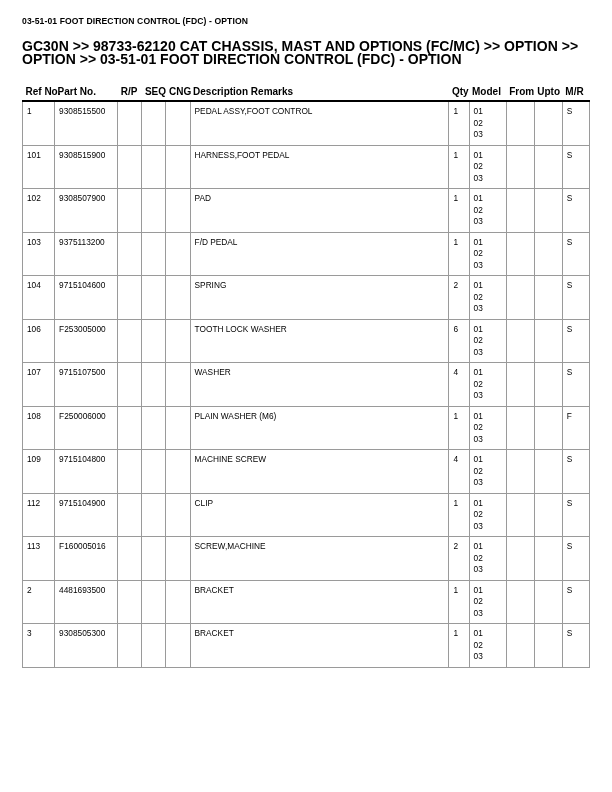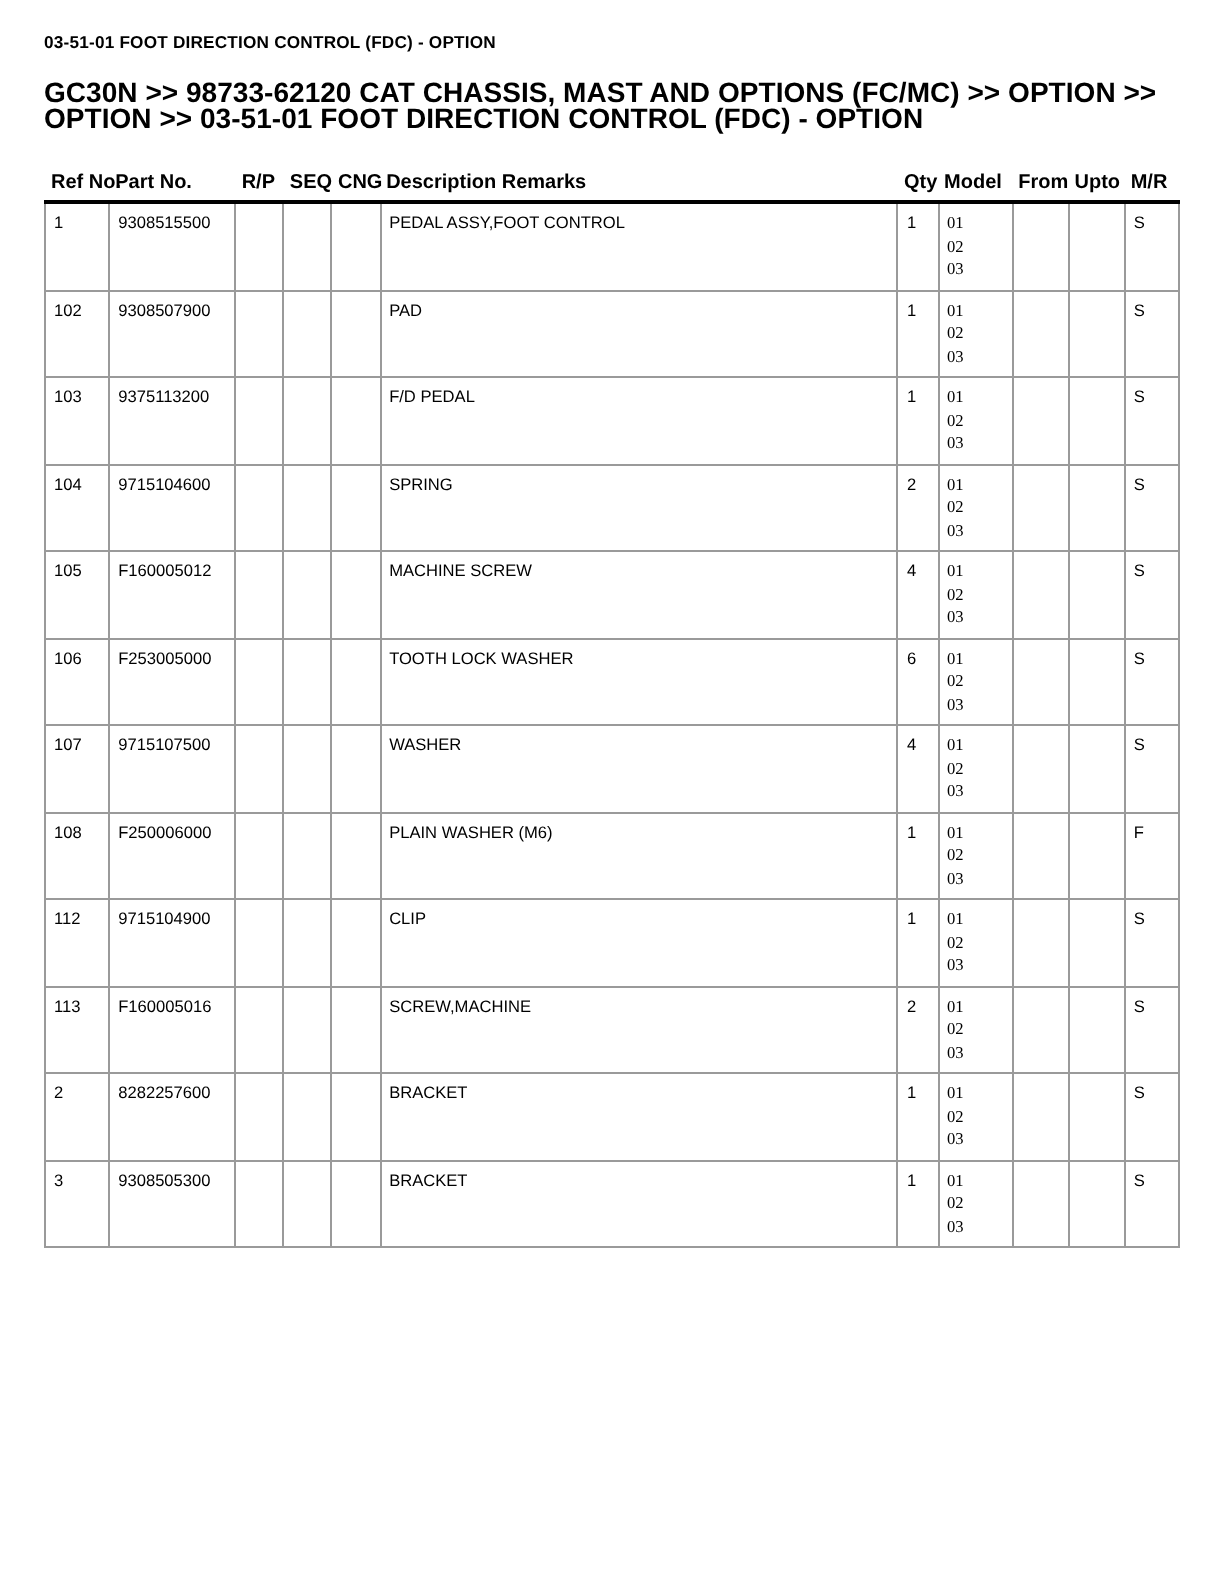--- a/index.html
+++ b/index.html
@@ -85,21 +85,21 @@
   .col-desc   { width: 258px; }
   .col-qty    { width: 20px; }
   .col-model  { width: 37px; }
   .col-from   { width: 28px; }
   .col-upto   { width: 28px; }
   .col-mr     { width: 27px; }
 
   .th-qty, .th-model, .th-from, .th-upto, .th-mr {
     padding-left: 2px;
   }
-  .model-cell { white-space: pre-line; font-family: Liberation Serif, serif; }
+  .model-cell { white-space: pre-line; }
   .desc-cell  { white-space: pre-line; }
 </style>
 </head>
 <body>
 
 <div class="page">
 
   <div class="page-title">03-51-01 FOOT DIRECTION CONTROL (FDC) - OPTION</div>
 
   <div class="breadcrumb">GC30N &gt;&gt; 98733-62120 CAT CHASSIS, MAST AND OPTIONS (FC/MC) &gt;&gt; OPTION &gt;&gt; OPTION &gt;&gt; 03-51-01 FOOT DIRECTION CONTROL (FDC) - OPTION</div>
@@ -143,20 +143,35 @@
           <td class="desc-cell">PEDAL ASSY,FOOT CONTROL</td>
           <td>1</td>
           <td class="model-cell">01
 02
 03</td>
           <td></td>
           <td></td>
           <td>S</td>
         </tr>
         <tr>
+          <td>101</td>
+          <td>9308515900</td>
+          <td></td>
+          <td></td>
+          <td></td>
+          <td class="desc-cell">HARNESS,FOOT PEDAL</td>
+          <td>1</td>
+          <td class="model-cell">01
+02
+03</td>
+          <td></td>
+          <td></td>
+          <td>S</td>
+        </tr>
+        <tr>
           <td>102</td>
           <td>9308507900</td>
           <td></td>
           <td></td>
           <td></td>
           <td class="desc-cell">PAD</td>
           <td>1</td>
           <td class="model-cell">01
 02
 03</td>
@@ -188,80 +203,80 @@
           <td class="desc-cell">SPRING</td>
           <td>2</td>
           <td class="model-cell">01
 02
 03</td>
           <td></td>
           <td></td>
           <td>S</td>
         </tr>
         <tr>
-          <td>105</td>
-          <td>F160005012</td>
+          <td>106</td>
+          <td>F253005000</td>
+          <td></td>
+          <td></td>
+          <td></td>
+          <td class="desc-cell">TOOTH LOCK WASHER</td>
+          <td>6</td>
+          <td class="model-cell">01
+02
+03</td>
+          <td></td>
+          <td></td>
+          <td>S</td>
+        </tr>
+        <tr>
+          <td>107</td>
+          <td>9715107500</td>
+          <td></td>
+          <td></td>
+          <td></td>
+          <td class="desc-cell">WASHER</td>
+          <td>4</td>
+          <td class="model-cell">01
+02
+03</td>
+          <td></td>
+          <td></td>
+          <td>S</td>
+        </tr>
+        <tr>
+          <td>108</td>
+          <td>F250006000</td>
+          <td></td>
+          <td></td>
+          <td></td>
+          <td class="desc-cell">PLAIN WASHER (M6)</td>
+          <td>1</td>
+          <td class="model-cell">01
+02
+03</td>
+          <td></td>
+          <td></td>
+          <td>F</td>
+        </tr>
+        <tr>
+          <td>109</td>
+          <td>9715104800</td>
           <td></td>
           <td></td>
           <td></td>
           <td class="desc-cell">MACHINE SCREW</td>
           <td>4</td>
           <td class="model-cell">01
 02
 03</td>
           <td></td>
           <td></td>
           <td>S</td>
         </tr>
         <tr>
-          <td>106</td>
-          <td>F253005000</td>
-          <td></td>
-          <td></td>
-          <td></td>
-          <td class="desc-cell">TOOTH LOCK WASHER</td>
-          <td>6</td>
-          <td class="model-cell">01
-02
-03</td>
-          <td></td>
-          <td></td>
-          <td>S</td>
-        </tr>
-        <tr>
-          <td>107</td>
-          <td>9715107500</td>
-          <td></td>
-          <td></td>
-          <td></td>
-          <td class="desc-cell">WASHER</td>
-          <td>4</td>
-          <td class="model-cell">01
-02
-03</td>
-          <td></td>
-          <td></td>
-          <td>S</td>
-        </tr>
-        <tr>
-          <td>108</td>
-          <td>F250006000</td>
-          <td></td>
-          <td></td>
-          <td></td>
-          <td class="desc-cell">PLAIN WASHER (M6)</td>
-          <td>1</td>
-          <td class="model-cell">01
-02
-03</td>
-          <td></td>
-          <td></td>
-          <td>F</td>
-        </tr>
-        <tr>
           <td>112</td>
           <td>9715104900</td>
           <td></td>
           <td></td>
           <td></td>
           <td class="desc-cell">CLIP</td>
           <td>1</td>
           <td class="model-cell">01
 02
 03</td>
@@ -279,21 +294,21 @@
           <td>2</td>
           <td class="model-cell">01
 02
 03</td>
           <td></td>
           <td></td>
           <td>S</td>
         </tr>
         <tr>
           <td>2</td>
-          <td>8282257600</td>
+          <td>4481693500</td>
           <td></td>
           <td></td>
           <td></td>
           <td class="desc-cell">BRACKET</td>
           <td>1</td>
           <td class="model-cell">01
 02
 03</td>
           <td></td>
           <td></td>

